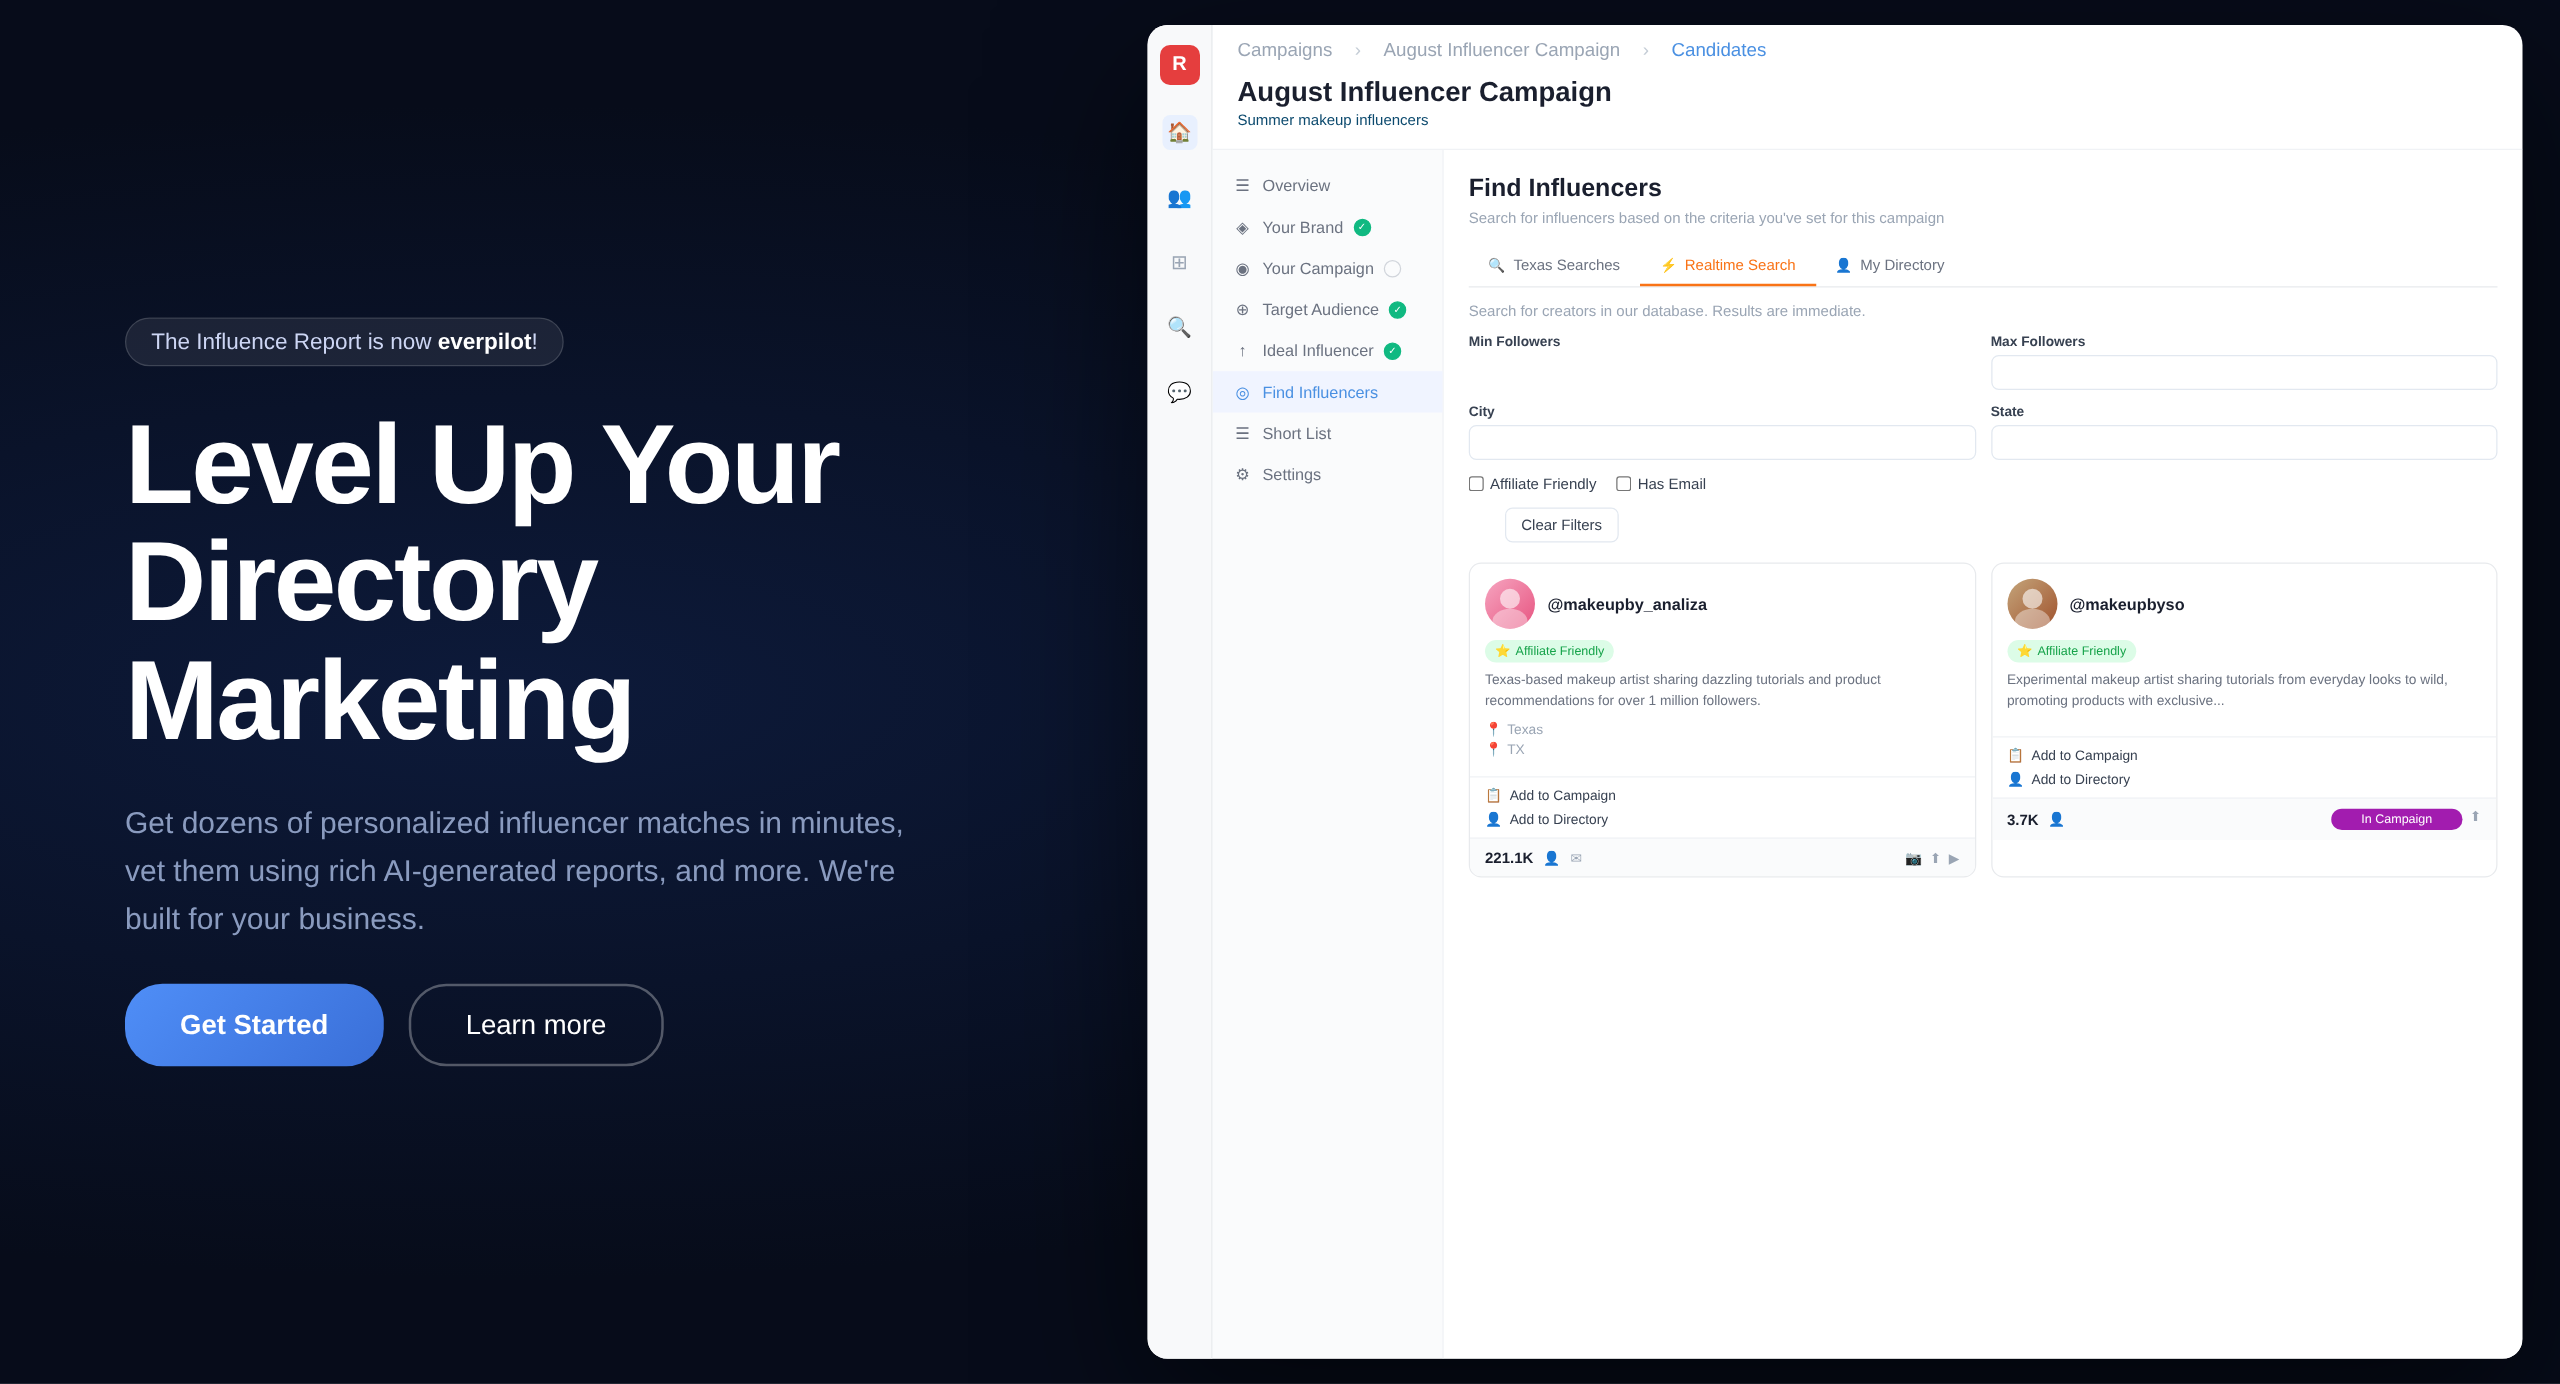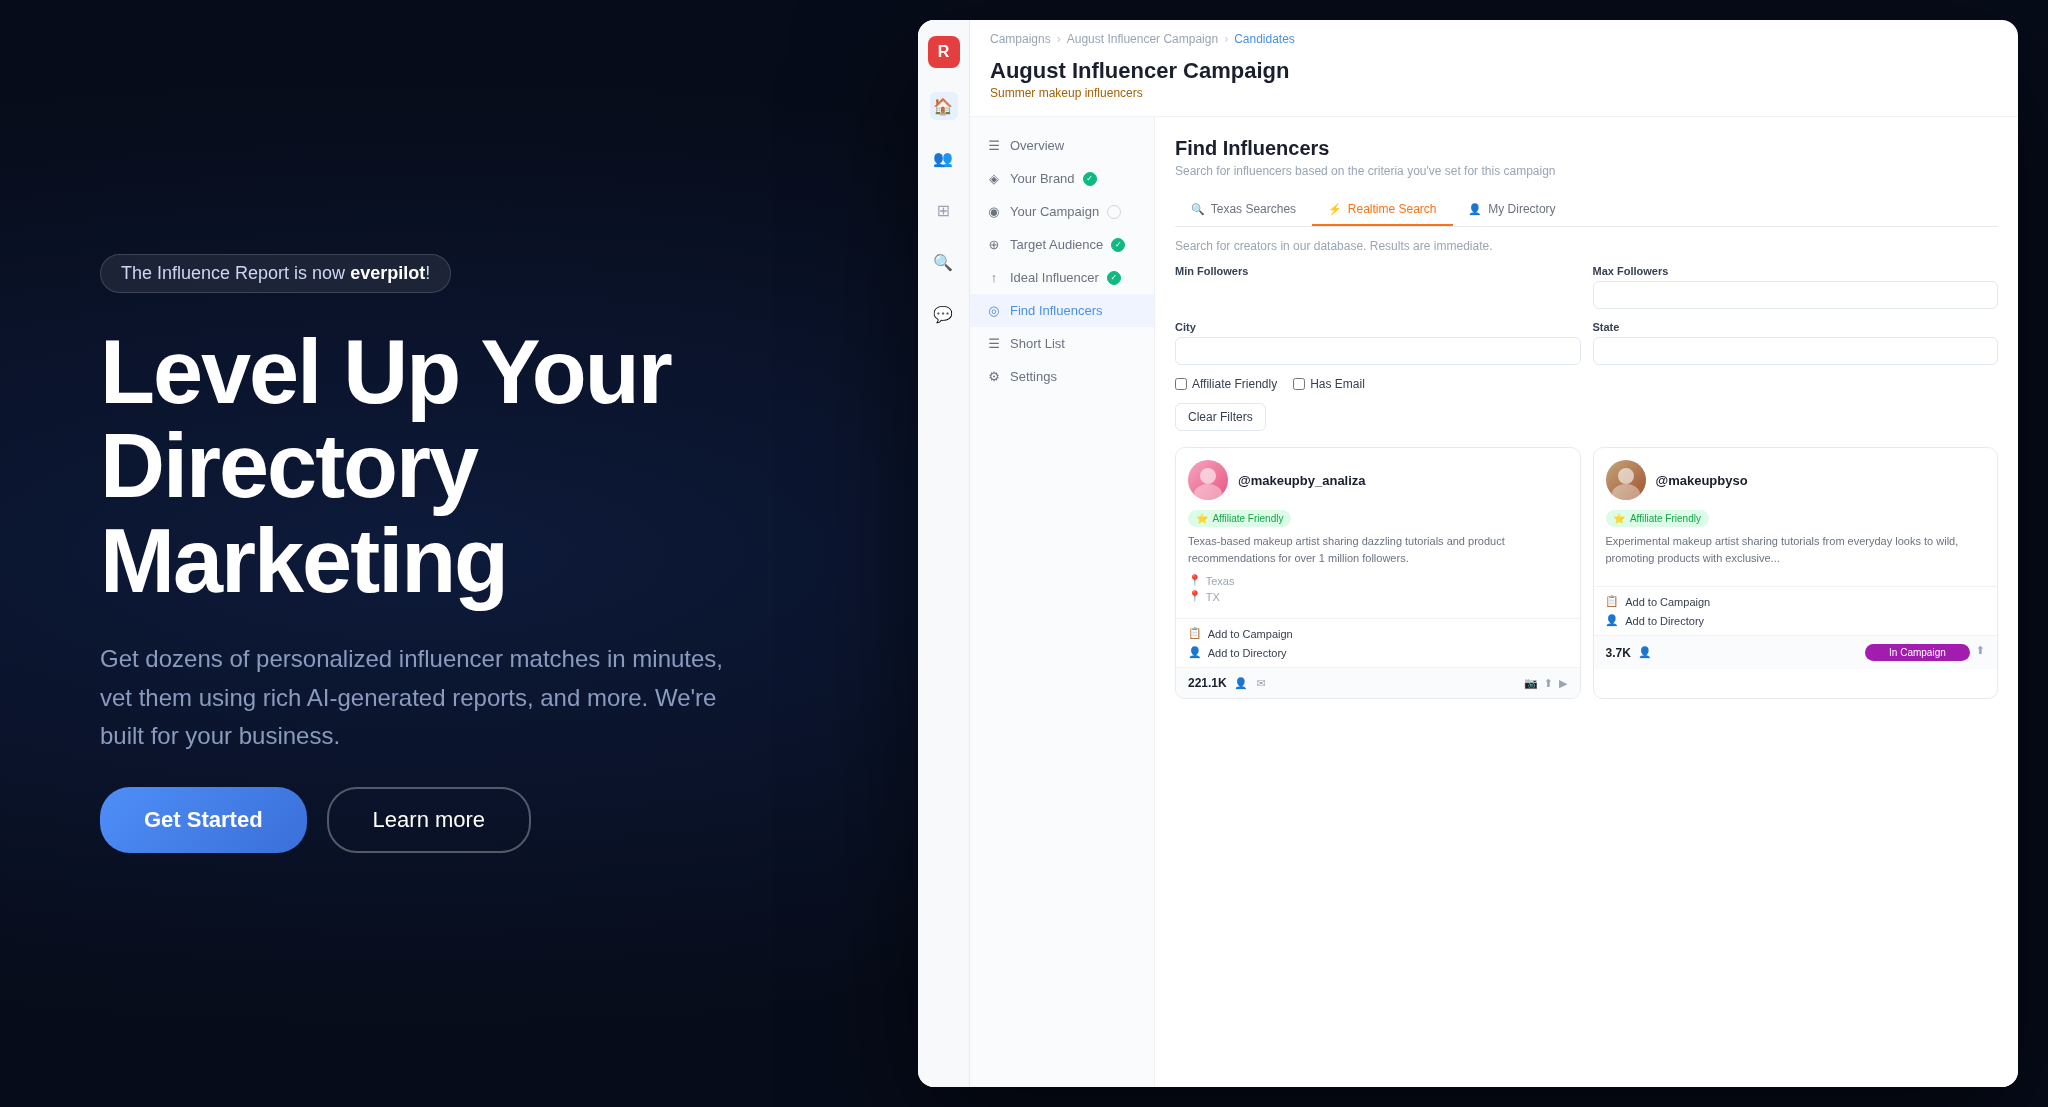--- a/index.html
+++ b/index.html
@@ -158,23 +158,23 @@
       flex: 1;
       display: flex;
       flex-direction: column;
       overflow: hidden;
     }
 
     
     .breadcrumb {
       display: flex;
       align-items: center;
-      gap: 6px;
+      gap: 18px;
       padding: 12px 20px 8px;
-      font-size: 12px;
+      font-size: 15px;
       color: #9aa5b4;
     }
 
     .breadcrumb-sep {
       color: #c5cdd6;
     }
 
     .breadcrumb-active {
       color: #4a90e2;
     }
@@ -186,21 +186,21 @@
     }
 
     .campaign-title {
       font-size: 22px;
       font-weight: 700;
       color: #1a1f2e;
     }
 
     .campaign-subtitle {
       font-size: 12px;
-      color: #a16207;
+      color: #0c4a6e;
       margin-top: 2px;
     }
 
     
     .app-main {
       display: flex;
       flex: 1;
       overflow: hidden;
     }
 
@@ -372,20 +372,21 @@
     
     .clear-filters-btn {
       background: #fff;
       border: 1px solid #e2e8f0;
       border-radius: 6px;
       padding: 6px 12px;
       font-size: 12px;
       color: #374151;
       cursor: pointer;
       margin-bottom: 16px;
+      margin-left: 29px;
     }
 
     
     .influencer-cards {
       display: grid;
       grid-template-columns: 1fr 1fr;
       gap: 12px;
     }
 
     .influencer-card {

